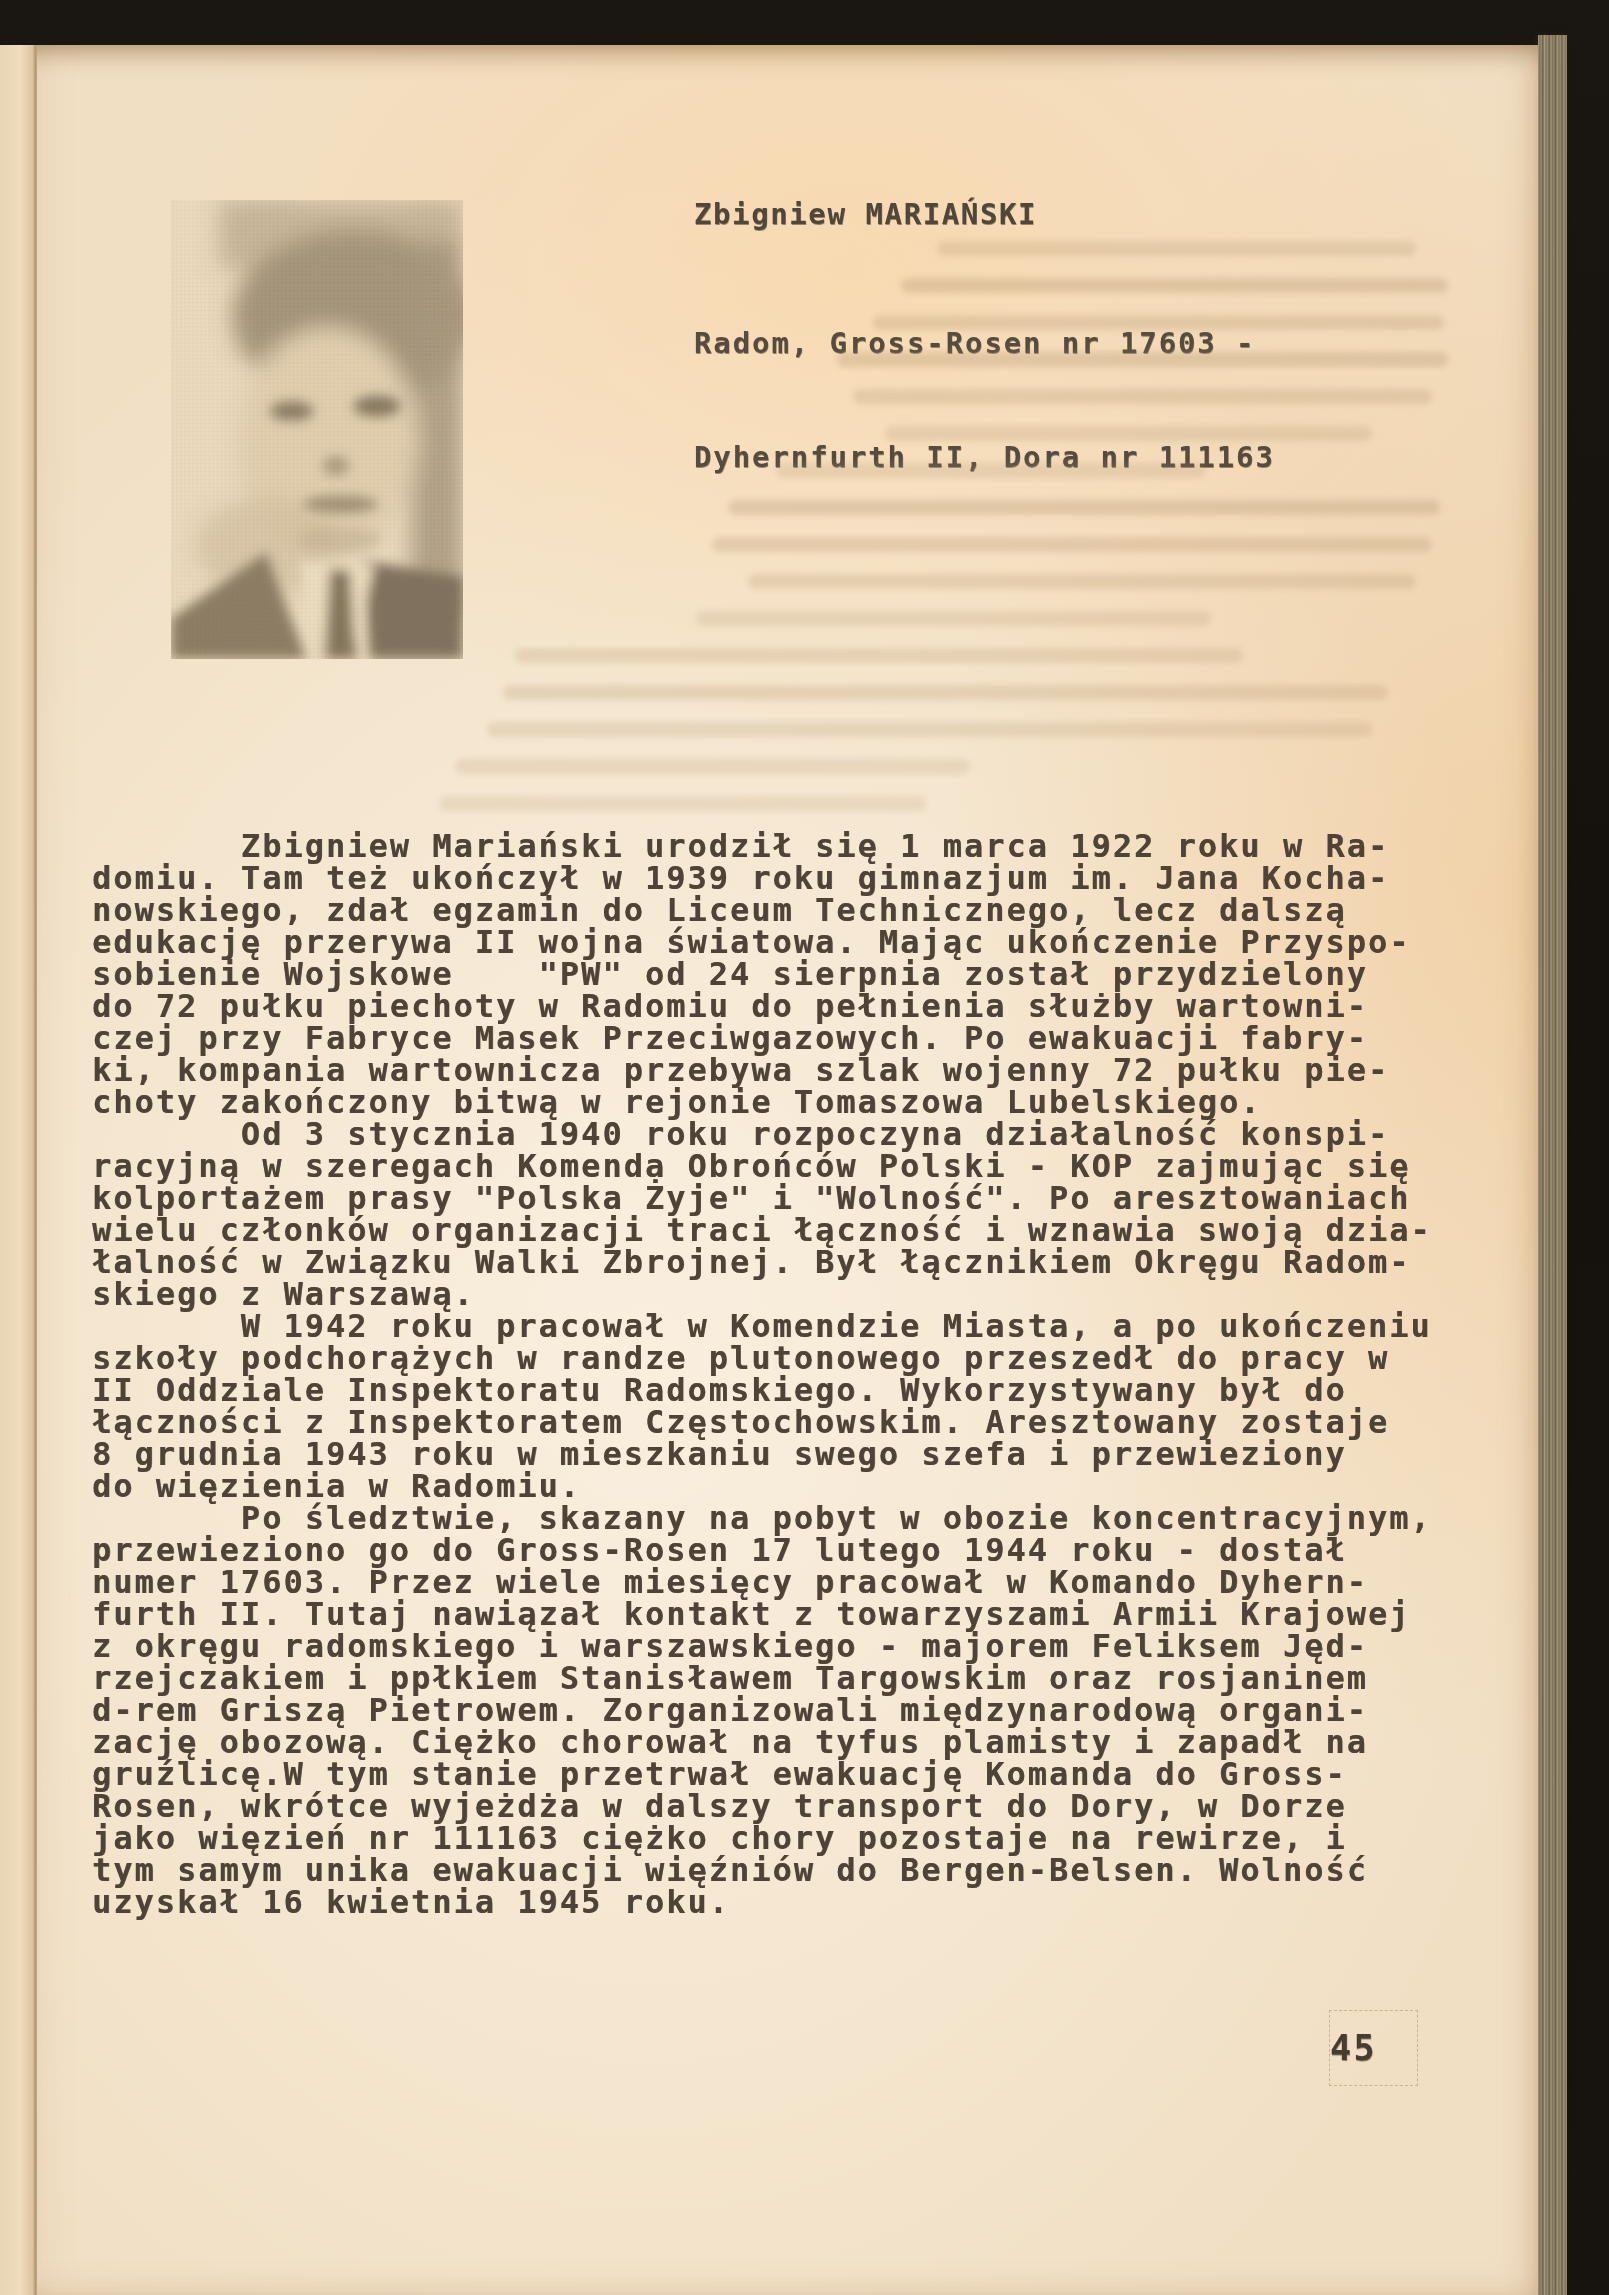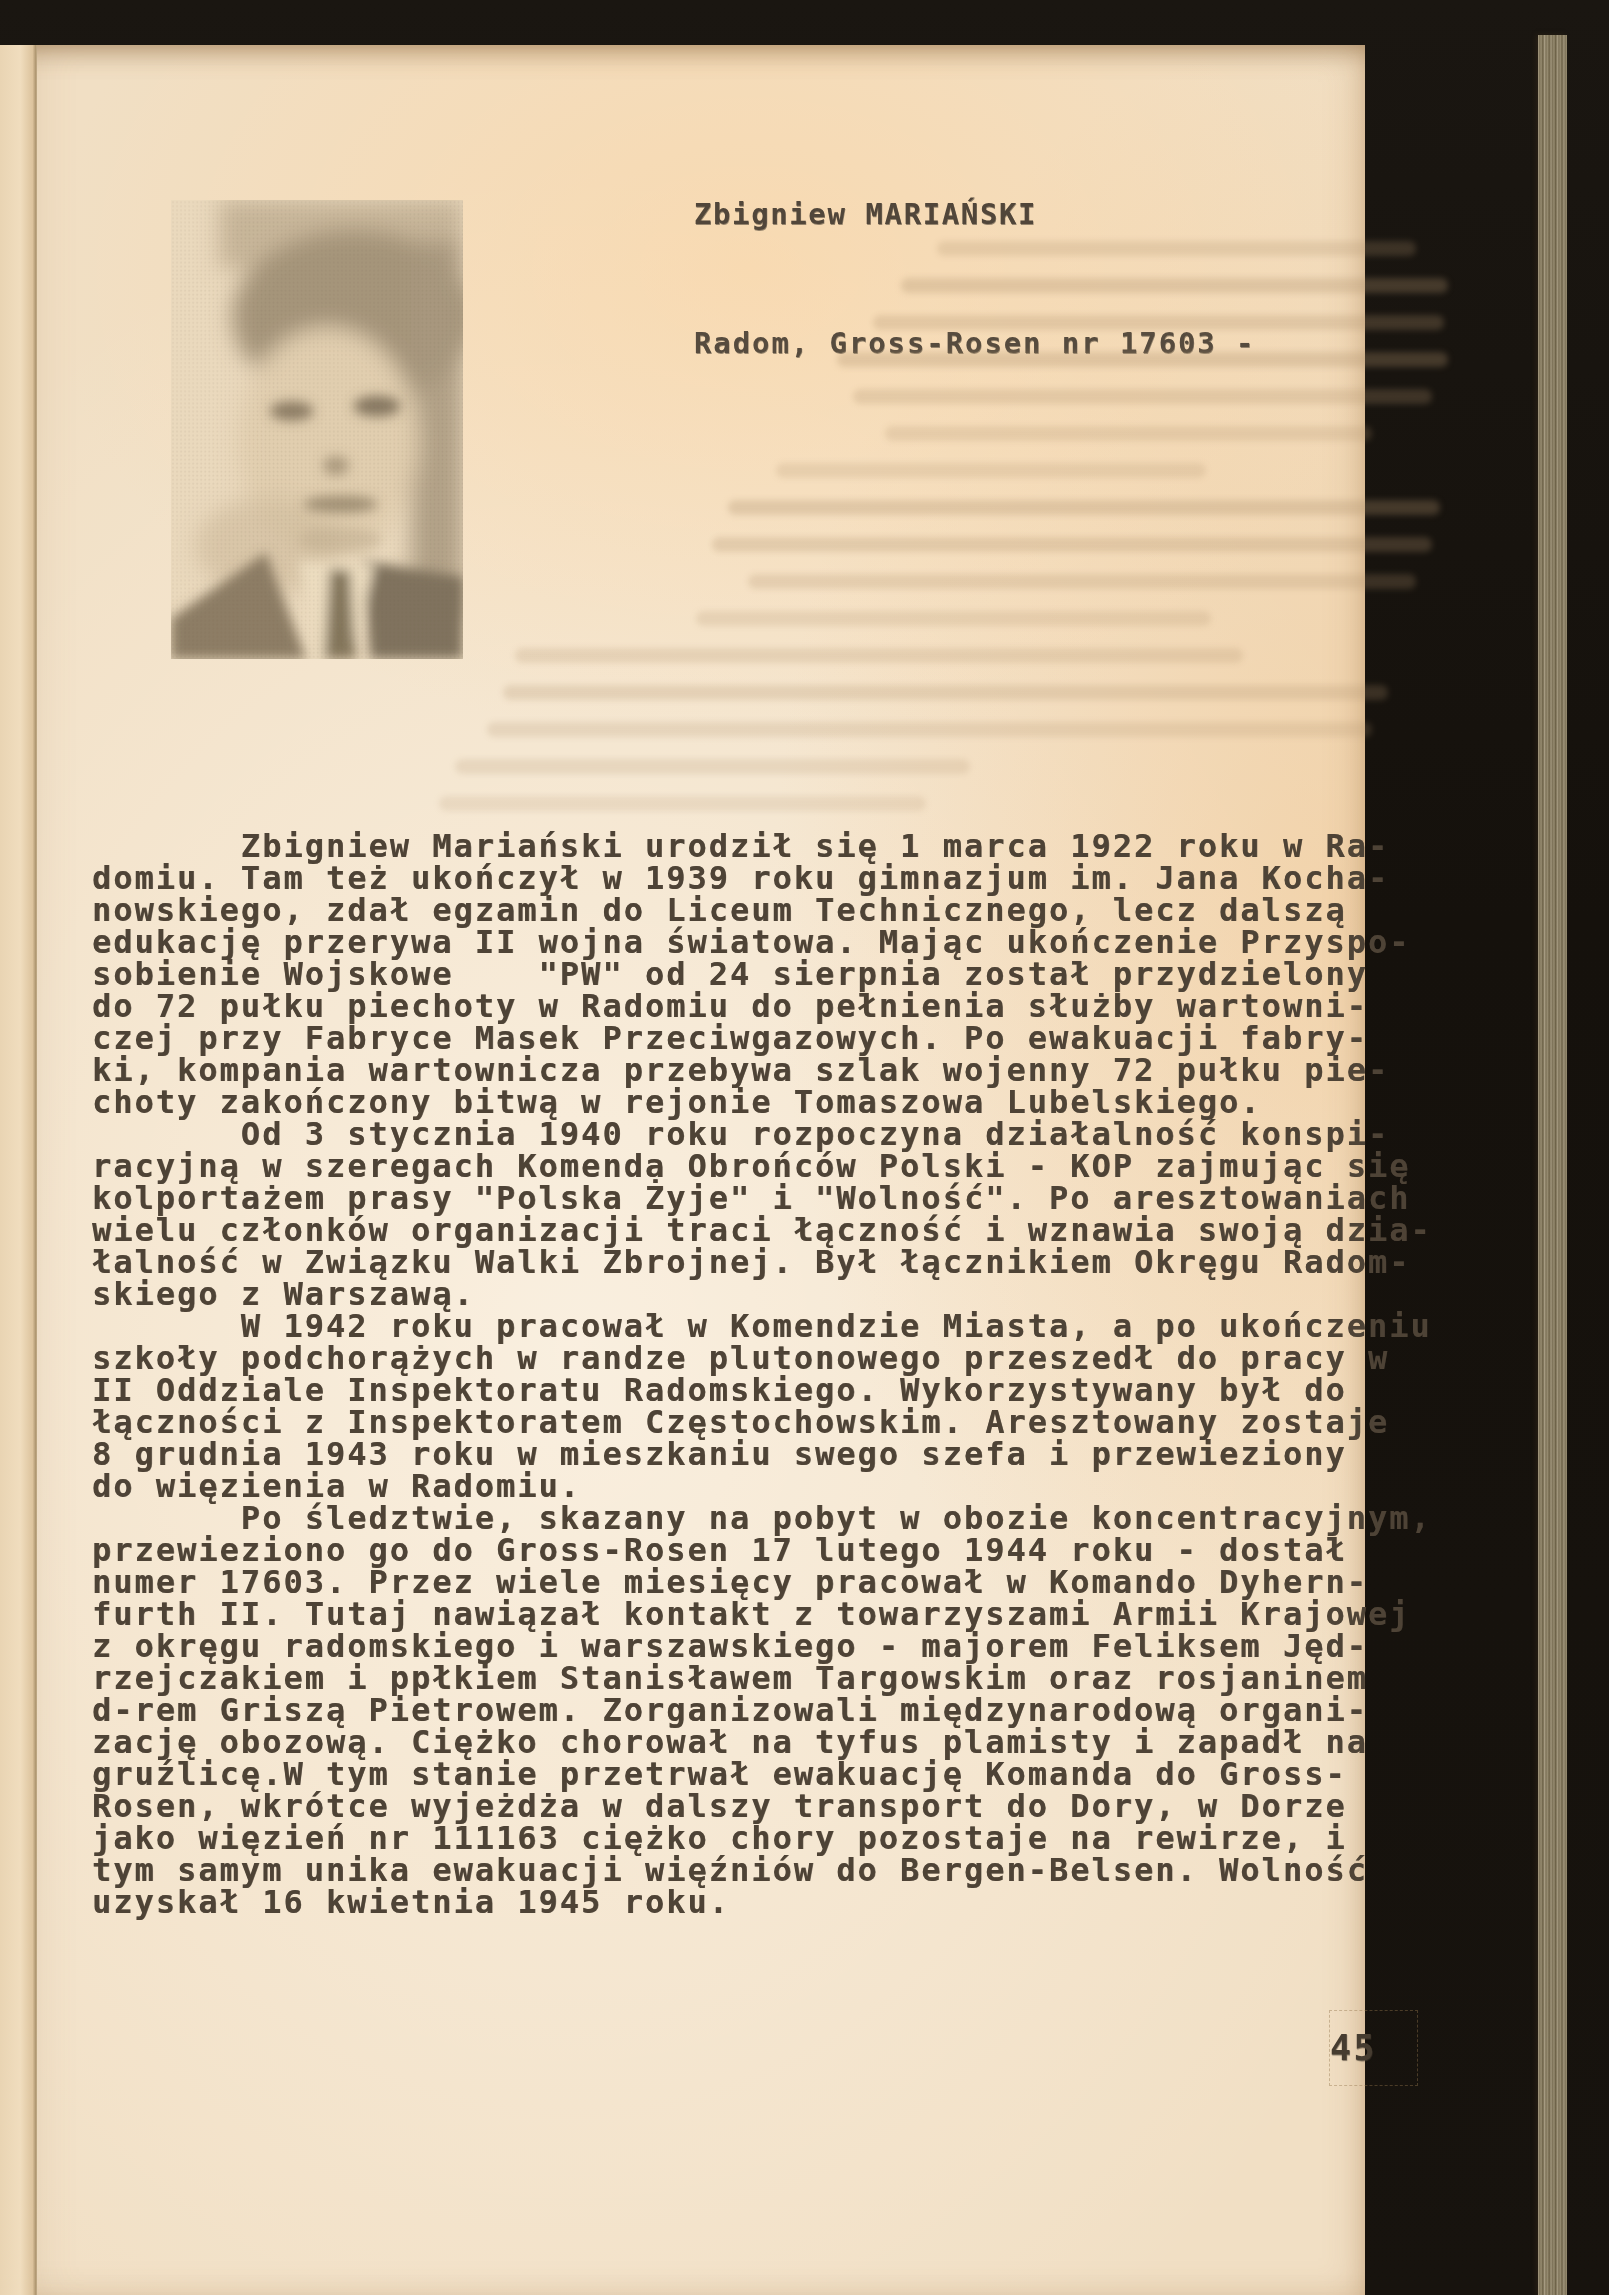--- a/index.html
+++ b/index.html
@@ -6,21 +6,21 @@
   body{
     width:1609px;height:2295px;
     background:#17130e;
     font-family:"DejaVu Sans Mono","Liberation Mono",monospace;
     overflow:hidden;
   }
   .stage{position:relative;width:1609px;height:2295px;
     background:linear-gradient(180deg,#1a1611 0%,#15110c 40%,#17130e 100%);}
   
   .page{
-    position:absolute;left:0;top:45px;width:1365px;height:2250px;
+    position:absolute;left:0;top:45px;width:1538px;height:2250px;
     background:
       radial-gradient(ellipse 1006px 684px at 55% 10%, rgba(255,212,158,0.50), transparent 70%),
       radial-gradient(ellipse 764px 1207px at 97% 38%, rgba(242,193,134,0.42), transparent 72%),
       radial-gradient(ellipse 1207px 1529px at 42% 58%, rgba(255,249,240,0.62), transparent 78%),
       #f1dfc4;
     box-shadow:
       inset 0 16px 27px -13px rgba(120,85,45,.55),
       inset -9.7px 0 39px -9.7px rgba(165,115,62,.38),
       inset 56px 0 56px -39px rgba(150,108,62,.30);
   }
@@ -120,20 +120,21 @@
           <path d="M197 458 L223 460 L230 570 L190 570 Z" fill="#57492f" opacity="0.9"></path>
         </g>
         <rect width="363" height="570" fill="url(#ht)" opacity="0.14"></rect>
         <rect width="363" height="570" fill="#f4e3c8" opacity="0.22"></rect>
       </svg>
     </div>
 
     <div class="person-name">Zbigniew MARIAŃSKI</div>
     <div class="camp-block">
       <div>Radom, Gross-Rosen nr 17603 -</div>
+      <div>Dyhernfurth II, Dora nr 111163</div>
     </div>
 
     <div>
       <div class="ghost-line" style="left:937px;top:196px;width:479px;opacity:.8"></div>
       <div class="ghost-line" style="left:901px;top:233px;width:547px;"></div>
       <div class="ghost-line" style="left:873px;top:270px;width:571px;opacity:.9"></div>
       <div class="ghost-line" style="left:837px;top:307px;width:611px;"></div>
       <div class="ghost-line" style="left:853px;top:344px;width:579px;opacity:.85"></div>
       <div class="ghost-line" style="left:885px;top:381px;width:487px;opacity:.75"></div>
       <div class="ghost-line" style="left:776px;top:418px;width:430px;opacity:.7"></div>

